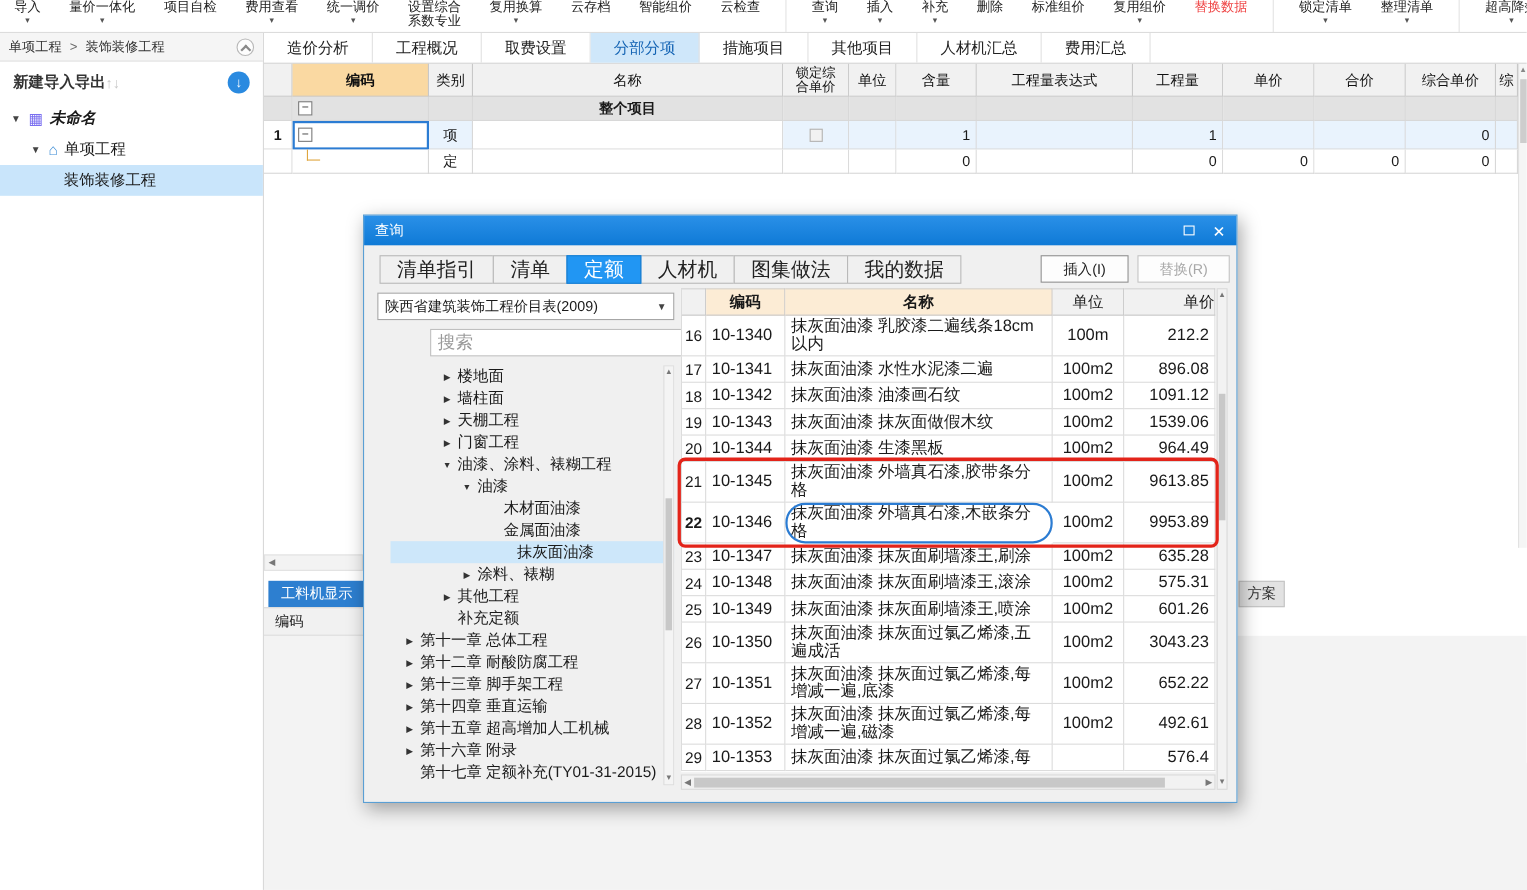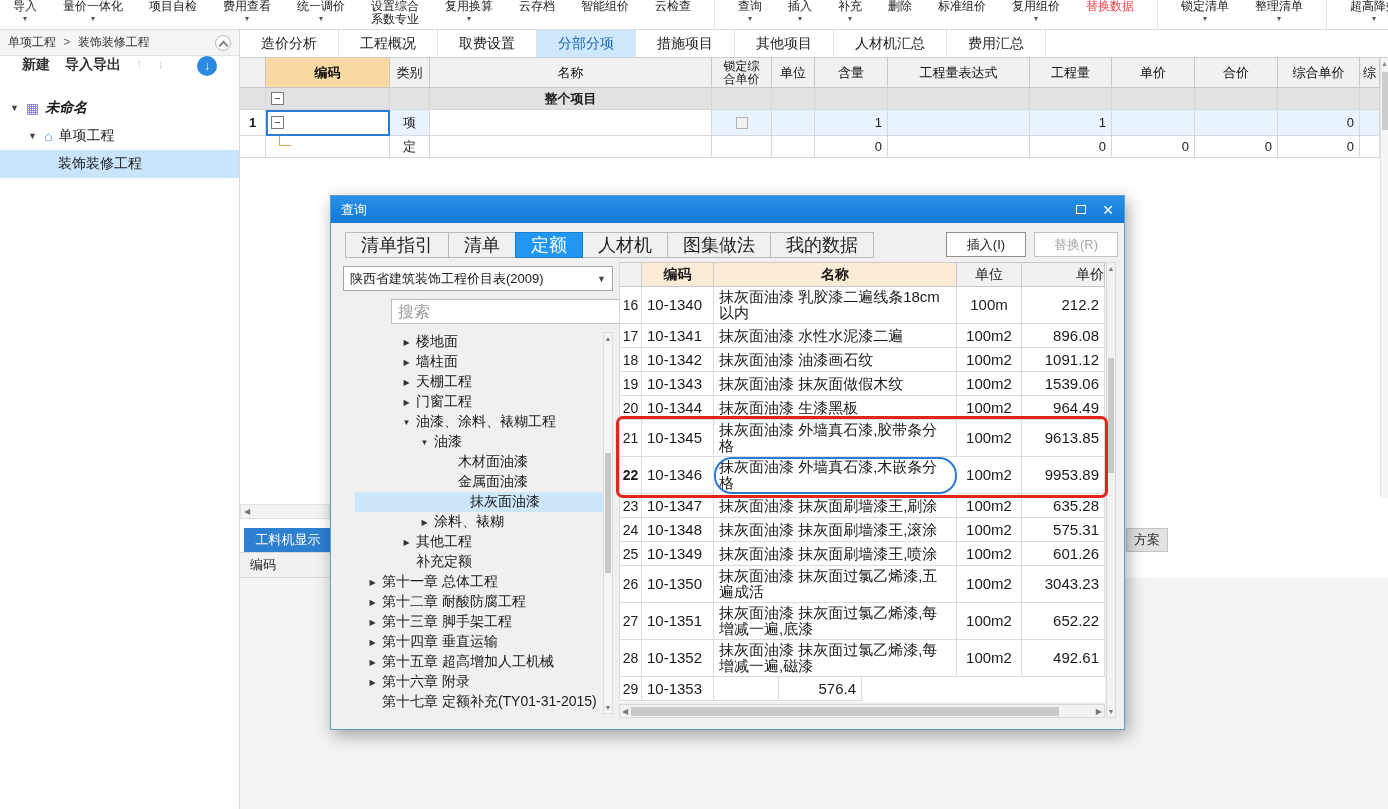--- a/index.html
+++ b/index.html
@@ -14,21 +14,21 @@
   .rb-item.disabled .rb-label{color:#ef4444;}
   .rb-arrow{font-size:8px;color:#555;line-height:9px;margin-top:1px;}
   .rb-sep{width:1px;height:30px;background:#e3e3e3;margin:0 4px;flex:none;}
 
   
   .left-panel{position:absolute;left:0;top:30px;width:240px;height:779px;background:#fff;border-right:1px solid #d9d9d9;}
   .bc-bar{height:26px;background:#f5f5f5;border-bottom:1px solid #e2e2e2;display:flex;align-items:center;padding:0 8px;font-size:12px;color:#333;}
   .bc-sep{margin:0 4px;color:#666;}
   .collapse-btn{margin-left:auto;width:16px;height:16px;border:1px solid #b8b8b8;border-radius:50%;position:relative;cursor:pointer;background:#fdfdfd;}
   .collapse-btn::before{content:'';position:absolute;left:4px;top:6px;width:5px;height:5px;border-left:2px solid #8a8a8a;border-top:2px solid #8a8a8a;transform:rotate(45deg);}
-  .side-toolbar{height:38px;display:flex;padding:0 22px;gap:15px;font-size:14px;color:#222;}
+  .side-toolbar{height:38px;display:flex;align-items:center;padding:0 12px;font-size:14px;color:#222;}
   .side-btn{cursor:pointer;font-weight:bold;color:#333;}
   .sort-arrow{color:#c8c8c8;font-size:13px;cursor:default;}
   .dl-circle{margin-left:auto;width:20px;height:20px;border-radius:50%;background:#2a8ae0;color:#fff;font-size:12px;
     display:flex;align-items:center;justify-content:center;cursor:pointer;}
   .tree-row{height:28px;display:flex;align-items:center;font-size:14px;gap:6px;cursor:pointer;white-space:nowrap;}
   .tree-row.lvl0{padding-left:10px;}
   .tree-row.lvl1{padding-left:28px;}
   .tree-row.lvl2{padding-left:58px;}
   .tree-row.selected{background:#c9e5fb;}
   .tree-arrow{font-size:9px;color:#444;width:10px;flex:none;}
@@ -586,20 +586,21 @@
       <div class="dt-row">
         <div class="dt-cell dt-c0">28</div>
         <div class="dt-cell dt-c1">10-1352</div>
         <div class="dt-cell dt-c2">抹灰面油漆 抹灰面过氯乙烯漆,每增减一遍,磁漆</div>
         <div class="dt-cell dt-c3">100m2</div>
         <div class="dt-cell dt-c4">492.61</div>
       </div>
       <div class="dt-row">
         <div class="dt-cell dt-c0">29</div>
         <div class="dt-cell dt-c1">10-1353</div>
+        <div class="dt-cell dt-c2">抹灰面油漆 抹灰面过氯乙烯漆,每</div>
         <div class="dt-cell dt-c3"></div>
         <div class="dt-cell dt-c4">576.4</div>
       </div>
     </div>
   <div class="red-box" id="redBox" style="top: 220px; height: 82px;"></div>
 
   <div class="dlg-hscroll">
     <span class="sb-left">◀</span>
     <div class="thumb"></div>
     <span class="sb-right">▶</span>

